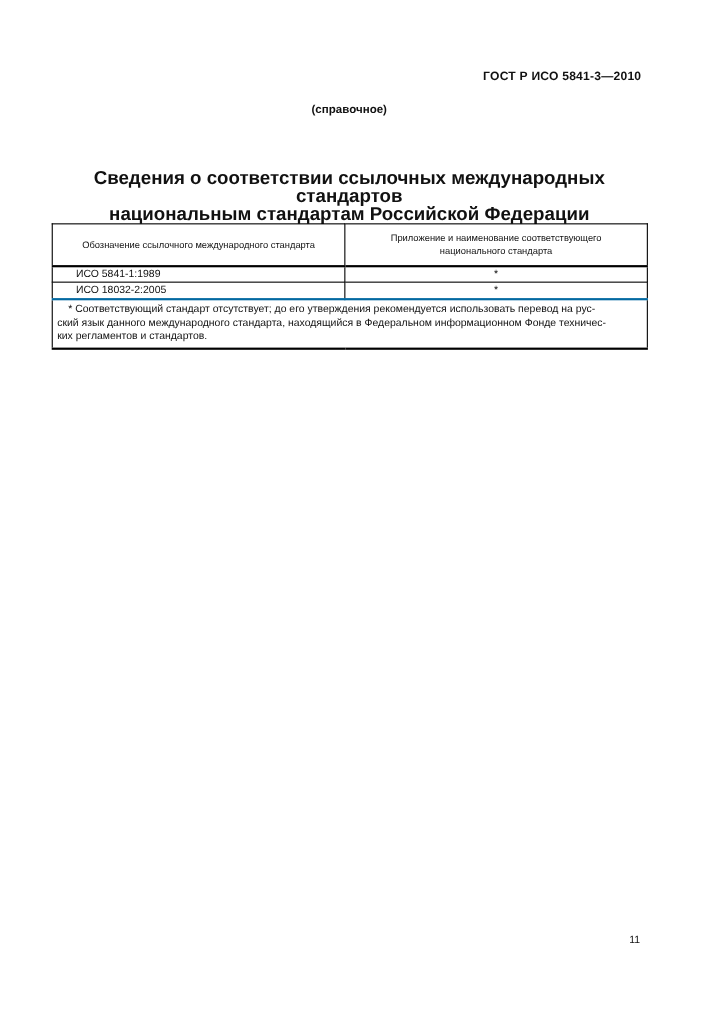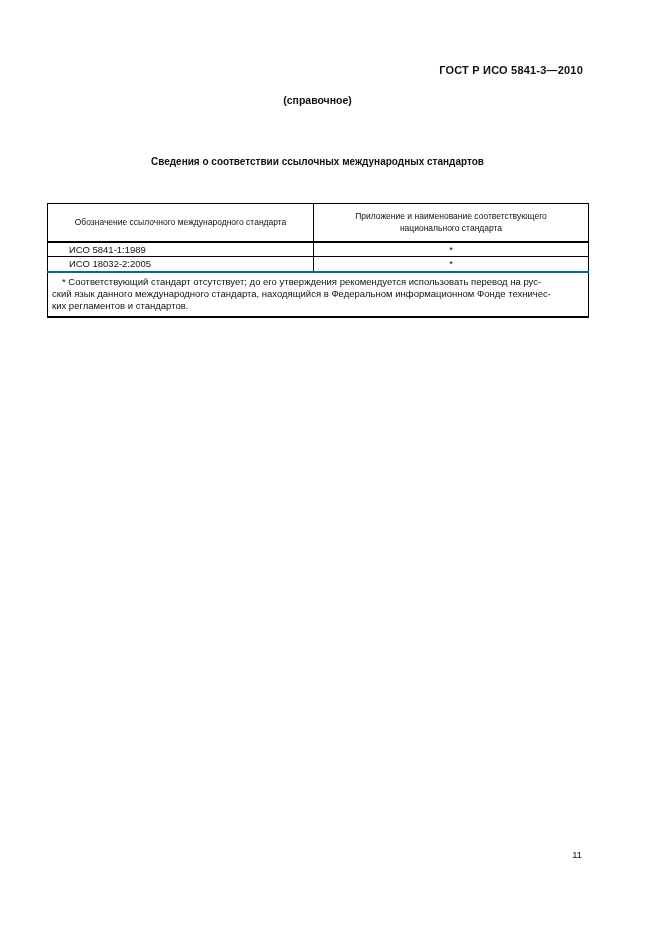--- a/index.html
+++ b/index.html
@@ -29,21 +29,21 @@
     text-align: center;
     font-weight: bold;
     font-size: 10.5px;
     line-height: 15px;
   }
   .doc-title {
     position: absolute;
     top: 154px; left: 47px; width: 541px;
     text-align: center;
     font-weight: bold;
-    font-size: 10px;
+    font-size: 17px;
     line-height: 16.5px;
   }
   .tbl-wrap {
     position: absolute;
     top: 203px; left: 47px; width: 541px;
   }
   table.corr {
     border-collapse: collapse;
     width: 541px;
     table-layout: fixed;
@@ -99,20 +99,21 @@
 <div class="page">
 
   <div class="std-header">ГОСТ Р ИСО 5841-3—2010</div>
 
   <div class="appendix">
     <div>(справочное)</div>
   </div>
 
   <div class="doc-title">
     <div>Сведения о соответствии ссылочных международных стандартов</div>
+    <div>национальным стандартам Российской Федерации</div>
   </div>
 
   <div class="tbl-wrap">
     <table class="corr">
       <colgroup>
         <col style="width:266px">
         <col style="width:275px">
       </colgroup>
       <thead>
         <tr>

